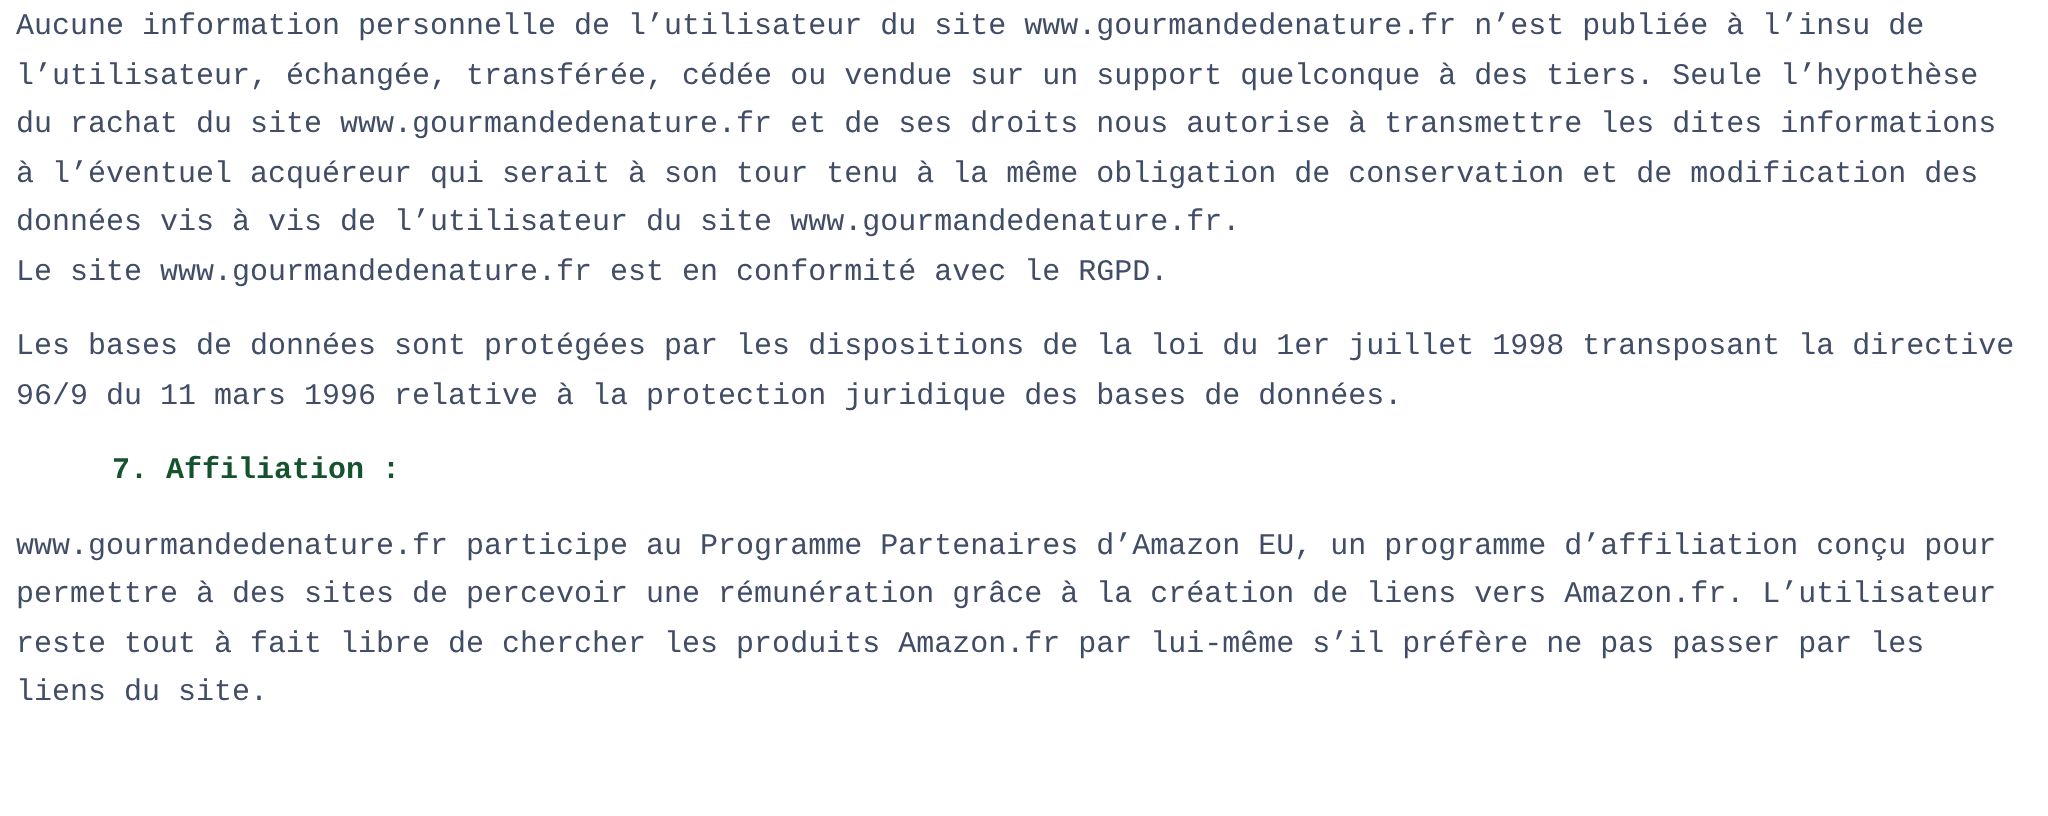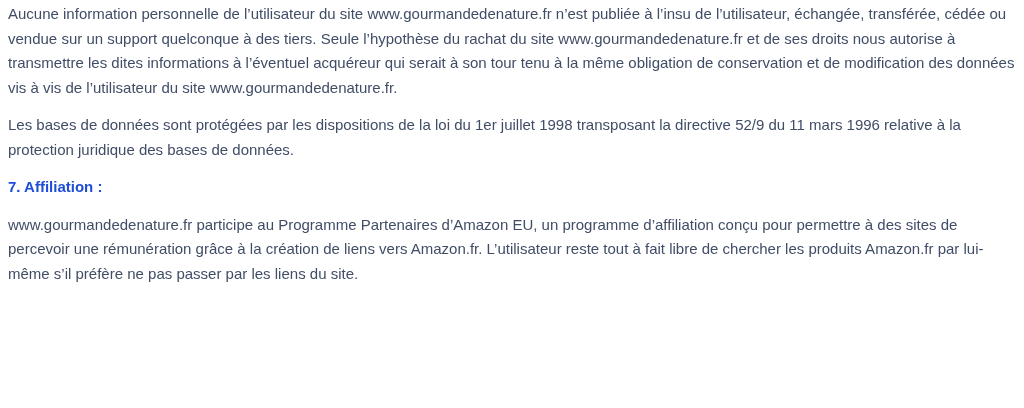--- a/index.html
+++ b/index.html
@@ -6,37 +6,39 @@
     margin: 0;
     padding: 0;
     background: #ffffff;
   }
   .doc {
     width: 1024px;
     height: 408px;
     box-sizing: border-box;
     padding: 2px 8px 0 8px;
     overflow: hidden;
-    font-family: Liberation Sans, sans-serif;
+    font-family: Liberation Mono, monospace;
     font-size: 15px;
     line-height: 24.5px;
     color: #414d66;
     background: #ffffff;
   }
   .doc p {
     margin: 0 0 13px 0;
   }
   .doc p.heading {
     font-weight: 700;
-    color: #1d4ed8;
+    color: #14532d;
+    margin-left: 48px;
   }
 </style>
 </head>
 <body>
 
 <div class="doc">
   <p>
     <span>Aucune information personnelle de l’utilisateur du site www.gourmandedenature.fr n’est publiée à l’insu de l’utilisateur, échangée, transférée, cédée ou vendue sur un support quelconque à des tiers. Seule l’hypothèse du rachat du site www.gourmandedenature.fr et de ses droits nous autorise à transmettre les dites informations à l’éventuel acquéreur qui serait à son tour tenu à la même obligation de conservation et de modification des données vis à vis de l’utilisateur du site www.gourmandedenature.fr.</span><br>
+    <span>Le site www.gourmandedenature.fr est en conformité avec le RGPD.</span>
   </p>
-  <p>Les bases de données sont protégées par les dispositions de la loi du 1er juillet 1998 transposant la directive 52/9 du 11 mars 1996 relative à la protection juridique des bases de données.</p>
+  <p>Les bases de données sont protégées par les dispositions de la loi du 1er juillet 1998 transposant la directive 96/9 du 11 mars 1996 relative à la protection juridique des bases de données.</p>
   <p class="heading">7. Affiliation :</p>
   <p>www.gourmandedenature.fr participe au Programme Partenaires d’Amazon EU, un programme d’affiliation conçu pour permettre à des sites de percevoir une rémunération grâce à la création de liens vers Amazon.fr. L’utilisateur reste tout à fait libre de chercher les produits Amazon.fr par lui-même s’il préfère ne pas passer par les liens du site.</p>
 </div>
 
 </body></html>

